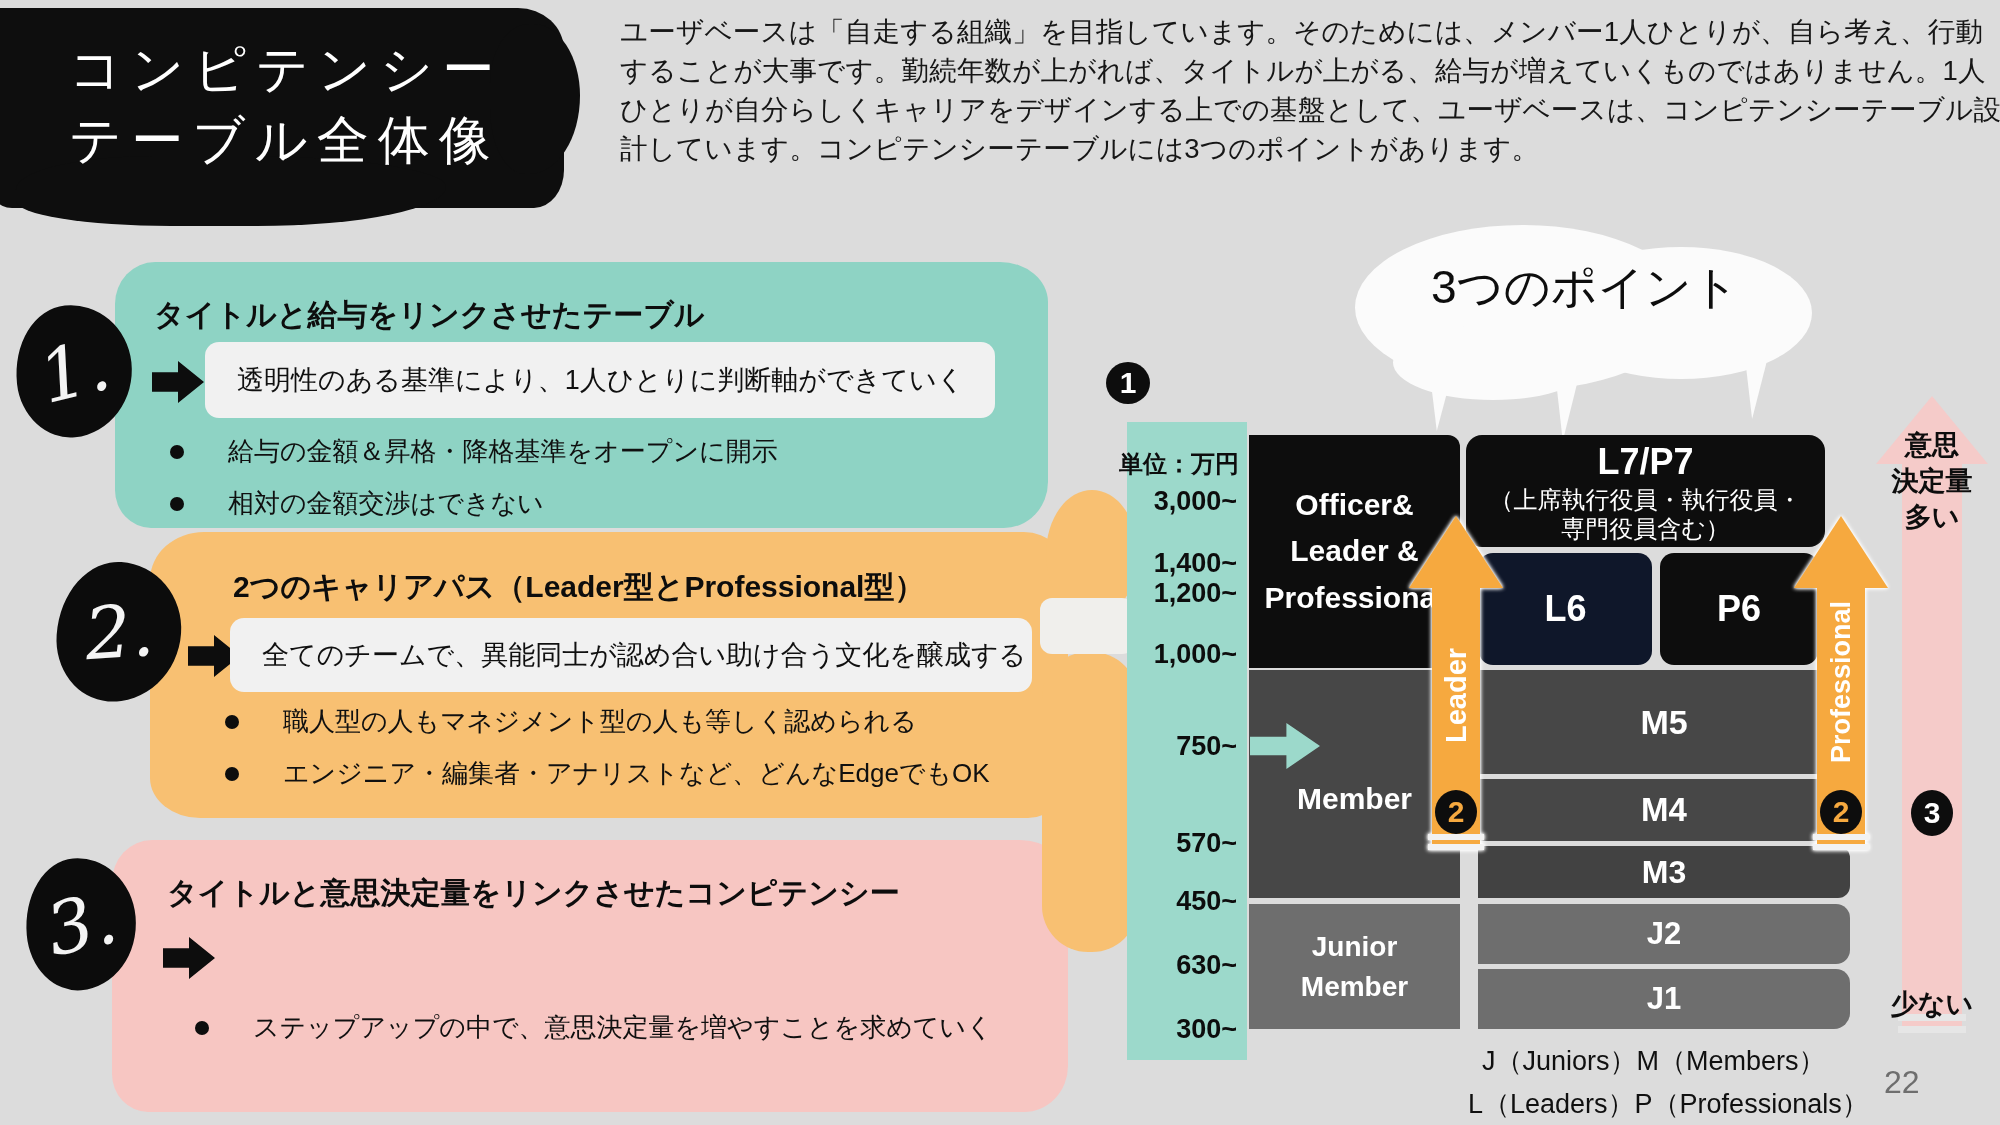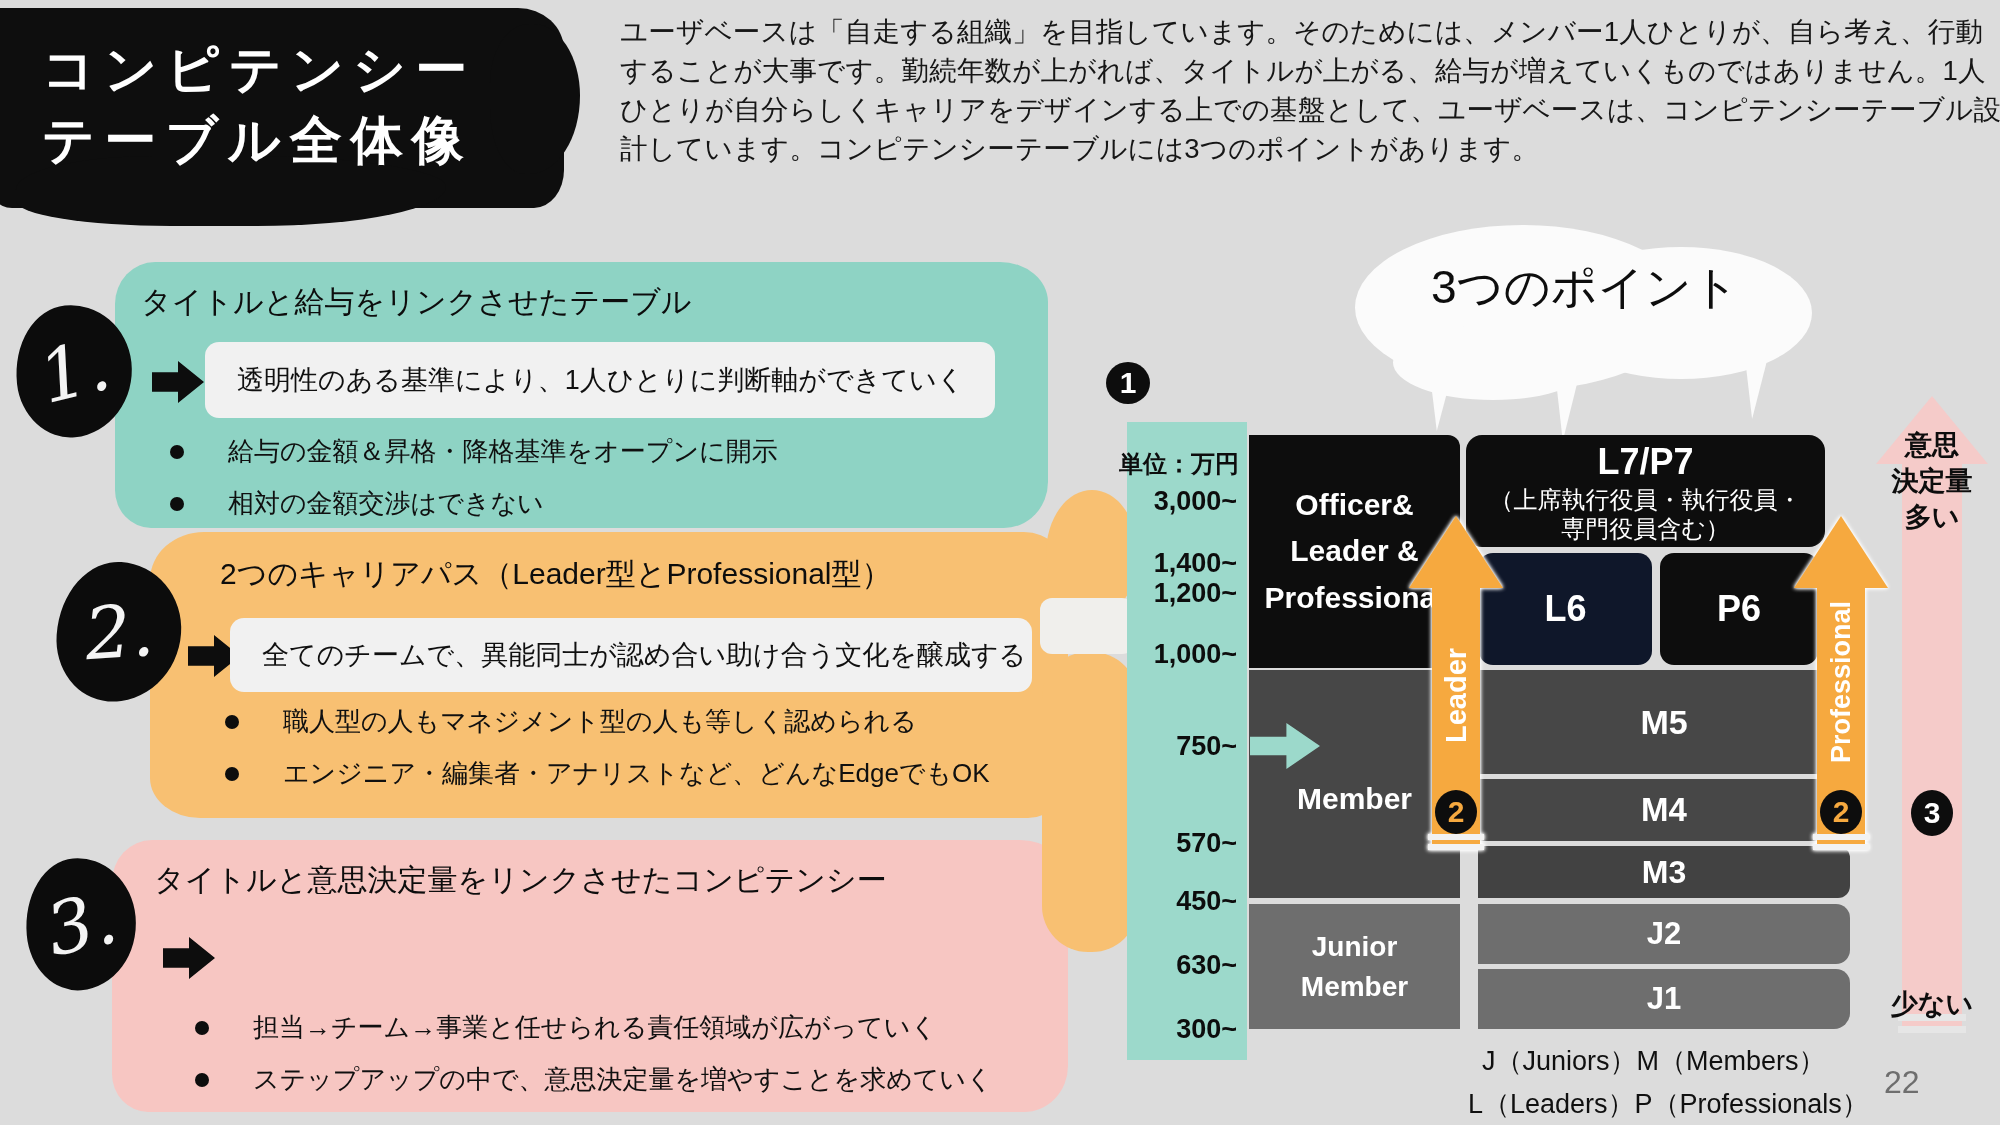--- a/index.html
+++ b/index.html
@@ -10,31 +10,31 @@
     font-family:"Liberation Sans","DejaVu Sans",sans-serif;
     color:#0d0d0d;
   }
   
   .title-brush{position:absolute;left:-14px;top:8px;width:578px;height:200px;background:#0e0e0e;
     border-radius:10px 46px 30px 26px / 26px 42px 38px 30px;}
   .title-brush::after{content:"";position:absolute;left:30px;bottom:-18px;width:430px;height:70px;
     background:#0e0e0e;border-radius:40% 60% 55% 45% / 60% 55% 70% 45%;}
   .title-brush::before{content:"";position:absolute;right:-16px;top:16px;width:90px;height:150px;
     background:#0e0e0e;border-radius:50% 60% 65% 45% / 45% 55% 60% 50%;}
-  .title-text{position:absolute;left:56px;top:26px;white-space:pre-line;color:#ffffff;
-    font-size:52px;line-height:1.36;letter-spacing:9px;font-weight:700;z-index:2;}
+  .title-text{position:absolute;left:83px;top:26px;white-space:pre-line;color:#ffffff;
+    font-size:52px;line-height:1.36;letter-spacing:9px;font-weight:400;z-index:2;}
   
   .intro{position:absolute;left:620px;top:12px;width:1382px;font-size:27.5px;line-height:1.42;
     color:#161616;letter-spacing:0.2px;}
   
   .point{position:absolute;border-radius:40px 48px 44px 36px / 42px 40px 46px 38px;}
   .point-1{left:115px;top:262px;width:933px;height:266px;}
   .point-2{left:150px;top:532px;width:918px;height:286px;border-radius:54px 44px 40px 50px / 48px 42px 44px 40px;}
   .point-3{left:112px;top:840px;width:956px;height:272px;}
-  .pt-heading{position:absolute;margin:4px;font-size:30px;font-weight:normal;color:#0d0d0d;white-space:nowrap;}
+  .pt-heading{position:absolute;margin:17px;font-size:30px;font-weight:bold;color:#0d0d0d;white-space:nowrap;}
   .point-1 .pt-heading{left:22px;top:16px;}
   .point-2 .pt-heading{left:66px;top:18px;}
   .point-3 .pt-heading{left:38px;top:16px;}
   .hl-box{position:absolute;background:#f1f1f1;border-radius:14px;display:flex;align-items:center;}
   .hl-box span{font-size:27px;color:#101010;padding-left:32px;white-space:nowrap;}
   .point-1 .hl-box{left:90px;top:80px;width:790px;height:76px;}
   .point-2 .hl-box{left:80px;top:86px;width:802px;height:74px;}
   .point-3 .hl-box{left:103px;top:78px;width:847px;height:74px;}
   .block-arrow{position:absolute;width:52px;height:44px;background:#0d0d0d;
     clip-path:polygon(0 28%,50% 28%,50% 2%,100% 50%,50% 98%,50% 72%,0 72%);}
@@ -198,24 +198,20 @@
 
   <section class="point point-3" style="background-color: rgb(247, 198, 194);">
     <div class="blob blob-3">
       <span class="blob-num">3.</span>
     </div>
     <h2 class="pt-heading">タイトルと意思決定量をリンクさせたコンピテンシー</h2>
     <span class="block-arrow"></span>
     <ul class="bullets">
       <li class="bullet">
         <span class="dot"></span>
-        <span>担当→チーム→事業と任せられる責任領域が広がっていく</span>
-      </li>
-      <li class="bullet">
-        <span class="dot"></span>
         <span>ステップアップの中で、意思決定量を増やすことを求めていく</span>
       </li>
     </ul>
   </section>
 
   <div class="bubble">
     <div class="puff puff-a"></div>
     <div class="puff puff-b"></div>
     <div class="puff puff-c"></div>
     <div class="tail tail-a"></div>

